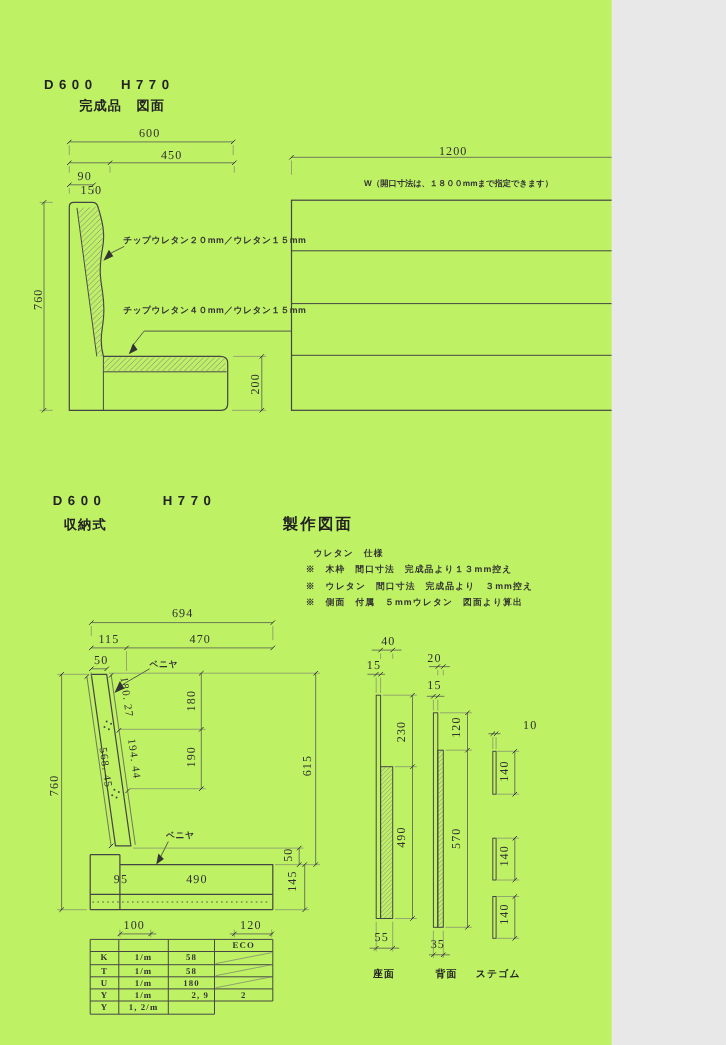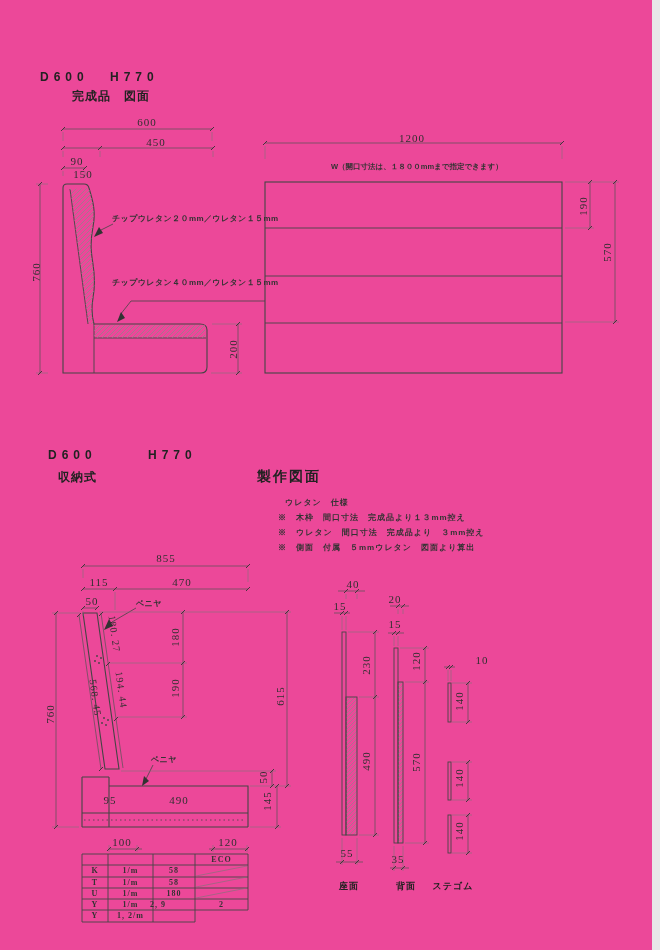--- a/index.html
+++ b/index.html
@@ -1,16 +1,16 @@
 <!DOCTYPE html>
 <html><head>
 <meta charset="utf-8">
 <style>
   html,body{margin:0;padding:0;background:#e8e8e8;}
-  .canvas{position:relative;width:652px;height:950px;background:#ec4899;overflow:hidden;
+  .canvas{position:relative;width:556px;height:950px;background:#bef264;overflow:hidden;
           font-family:"Liberation Sans",sans-serif;}
   svg{position:absolute;left:0;top:0;}
   .lbl{position:absolute;color:#303030;white-space:nowrap;
        transform:translate(-50%,-50%);line-height:1;}
   .la{transform:translate(0,-50%);}
   .r90{transform:translate(-50%,-50%) rotate(-90deg);}
   .r82{transform:translate(-50%,-50%) rotate(82deg);}
   .num{font-family:"Liberation Serif",serif;font-size:11px;letter-spacing:1px;}
   .num-s{font-family:"Liberation Serif",serif;font-size:10px;letter-spacing:1px;}
   .ttl{font-size:12px;font-weight:bold;letter-spacing:5px;color:#222;}
@@ -156,21 +156,21 @@
       <path d="M82,854 L248,854 M82,865 L248,865 M82,877 L248,877 M82,888 L248,888 M82,899 L248,899 M82,910 L248,910 M82,922 L195,922"></path>
       <path d="M82,854 L82,922 M108,854 L108,922 M153,854 L153,922 M195,854 L195,922 M248,854 L248,910"></path>
       <path d="M196,876 L247,866 M196,887 L247,877 M196,898 L247,888" stroke-width="0.6" stroke="#777"></path>
     </g>
   </svg>
 
   <div class="lbl la ttl" style="left:40px;top:77px;">D600</div>
   <div class="lbl la ttl" style="left:110px;top:77px;">H770</div>
   <div class="lbl la sub" style="left:72px;top:96px;">完成品　図面</div>
 
-  <div class="lbl num" style="left:136px;top:122px;margin-left:11px;">600</div>
+  <div class="lbl num" style="left:136px;top:122px;">600</div>
   <div class="lbl num" style="left:83px;top:142px;margin-top:32px;">150</div>
   <div class="lbl num" style="left:156px;top:142px;">450</div>
   <div class="lbl num" style="left:77px;top:161px;">90</div>
   <div class="lbl num r90" style="left:36px;top:272px;">760</div>
   <div class="lbl num r90" style="left:233px;top:349px;">200</div>
   <div class="lbl la cjk8" style="left:112px;top:219px;">チップウレタン２０mm／ウレタン１５mm</div>
   <div class="lbl la cjk8" style="left:112px;top:283px;">チップウレタン４０mm／ウレタン１５mm</div>
 
   <div class="lbl num" style="left:412px;top:138px;">1200</div>
   <div class="lbl la cjk7" style="left:331px;top:167px;text-align:right;">W（開口寸法は、１８００mmまで指定できます）</div>
@@ -179,21 +179,21 @@
 
   <div class="lbl la ttl" style="left:48px;top:455px;">D600</div>
   <div class="lbl la ttl" style="left:148px;top:455px;">H770</div>
   <div class="lbl la sub" style="left:58px;top:477px;">収納式</div>
   <div class="lbl la big" style="left:257px;top:476px;">製作図面</div>
   <div class="lbl la note" style="left:285px;top:503px;">ウレタン　仕様</div>
   <div class="lbl la note" style="left:278px;top:518px;">※　木枠　間口寸法　完成品より１３mm控え</div>
   <div class="lbl la note" style="left:278px;top:533px;">※　ウレタン　間口寸法　完成品より　３mm控え</div>
   <div class="lbl la note" style="left:278px;top:548px;">※　側面　付属　５mmウレタン　図面より算出</div>
 
-  <div class="lbl num" style="left:166px;top:558px;">855</div>
+  <div class="lbl num" style="left:166px;top:558px;">694</div>
   <div class="lbl num" style="left:99px;top:582px;">115</div>
   <div class="lbl num" style="left:182px;top:582px;">470</div>
   <div class="lbl num" style="left:92px;top:601px;">50</div>
   <div class="lbl la cjk8" style="left:136px;top:604px;">ベニヤ</div>
   <div class="lbl la cjk8" style="left:151px;top:760px;">ベニヤ</div>
   <div class="lbl num-s r82" style="left:95px;top:698px;">568. 45</div>
   <div class="lbl num r90" style="left:50px;top:714px;">760</div>
   <div class="lbl num-s r82" style="left:114px;top:634px;">180. 27</div>
   <div class="lbl num-s r82" style="left:121px;top:690px;">194. 44</div>
   <div class="lbl num r90" style="left:175px;top:637px;">180</div>
@@ -231,19 +231,19 @@
       <div class="lbl tbl" style="left: 130.5px; top: 871px;">1/m</div>
       <div class="lbl tbl" style="left: 174px; top: 871px;">58</div>
       <div class="lbl tbl" style="left: 95px; top: 882.5px;">T</div>
       <div class="lbl tbl" style="left: 130.5px; top: 882.5px;">1/m</div>
       <div class="lbl tbl" style="left: 174px; top: 882.5px;">58</div>
       <div class="lbl tbl" style="left: 95px; top: 893.5px;">U</div>
       <div class="lbl tbl" style="left: 130.5px; top: 893.5px;">1/m</div>
       <div class="lbl tbl" style="left: 174px; top: 893.5px;">180</div>
       <div class="lbl tbl" style="left: 95px; top: 904.5px;">Y</div>
       <div class="lbl tbl" style="left: 130.5px; top: 904.5px;">1/m</div>
-      <div class="lbl tbl" style="left: 158px; top: 904.5px;">2, 9</div>
+      <div class="lbl tbl" style="left: 182px; top: 904.5px;">2, 9</div>
       <div class="lbl tbl" style="left: 221.5px; top: 904.5px;">2</div>
       <div class="lbl tbl" style="left: 95px; top: 916px;">Y</div>
       <div class="lbl tbl" style="left: 130.5px; top: 916px;">1, 2/m</div>
     </div>
 
 </div>
 
 </body></html>

